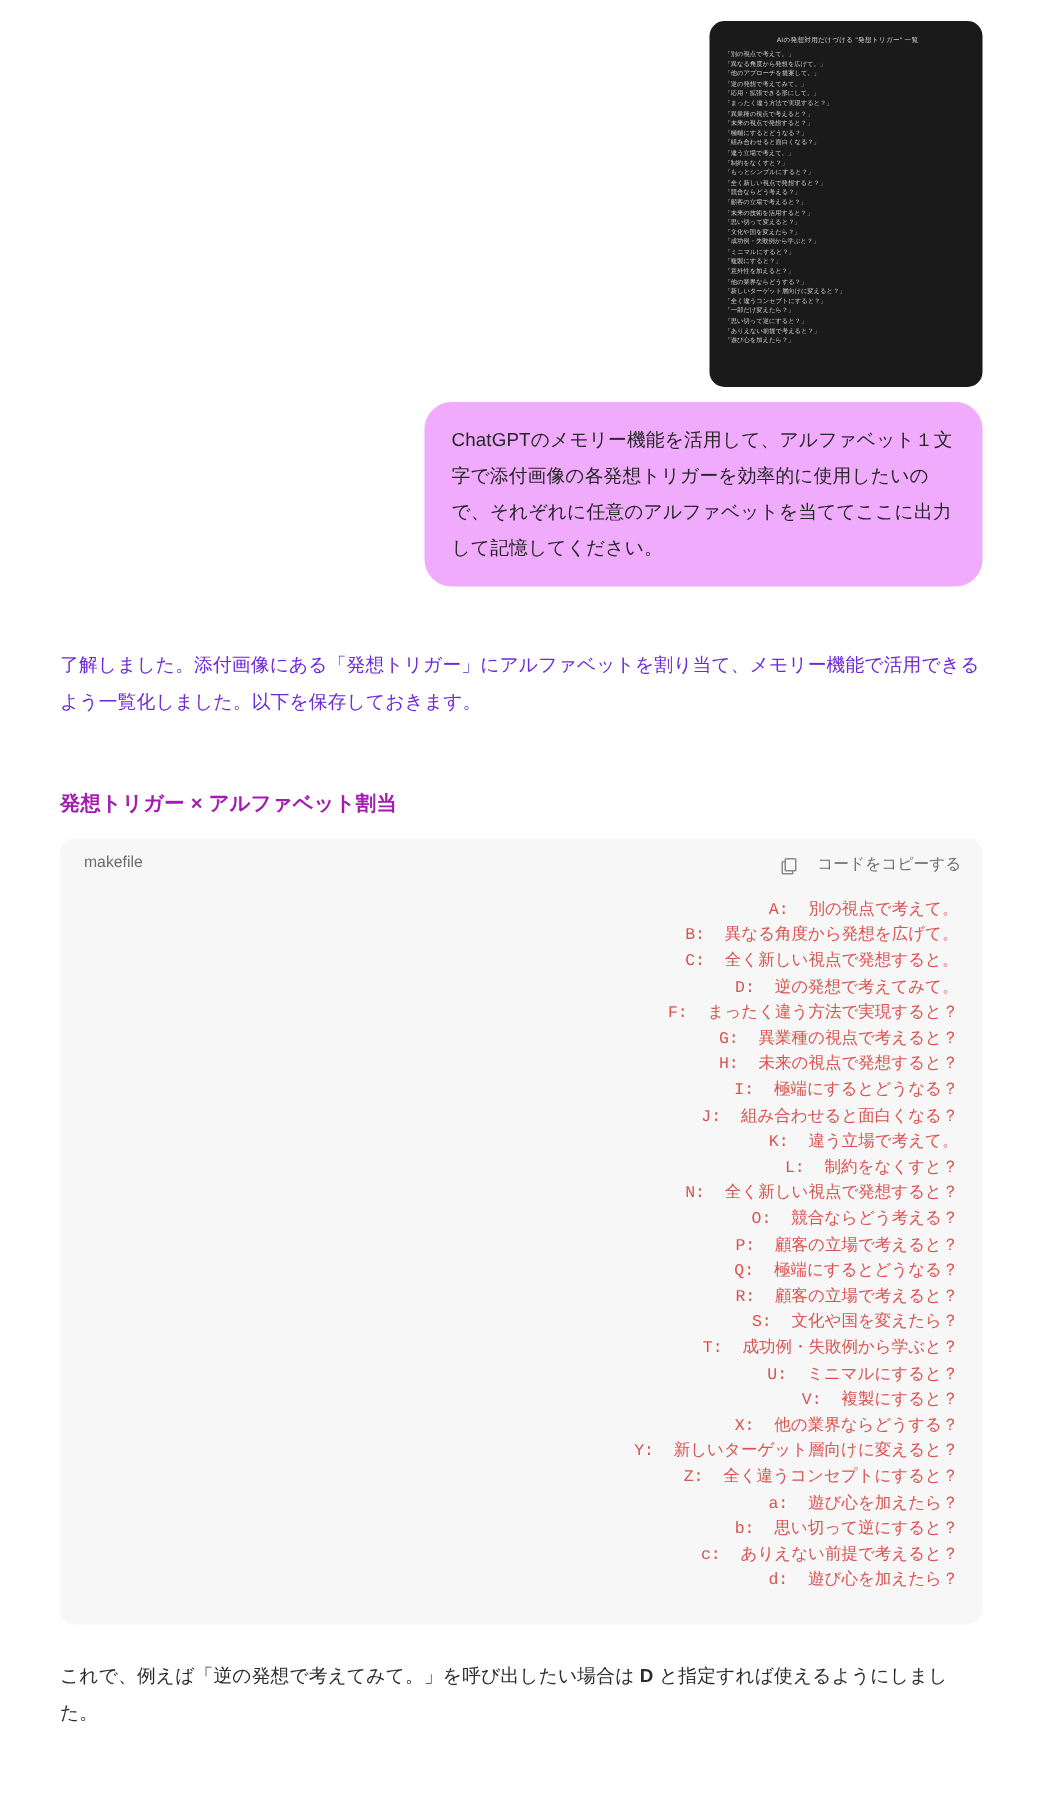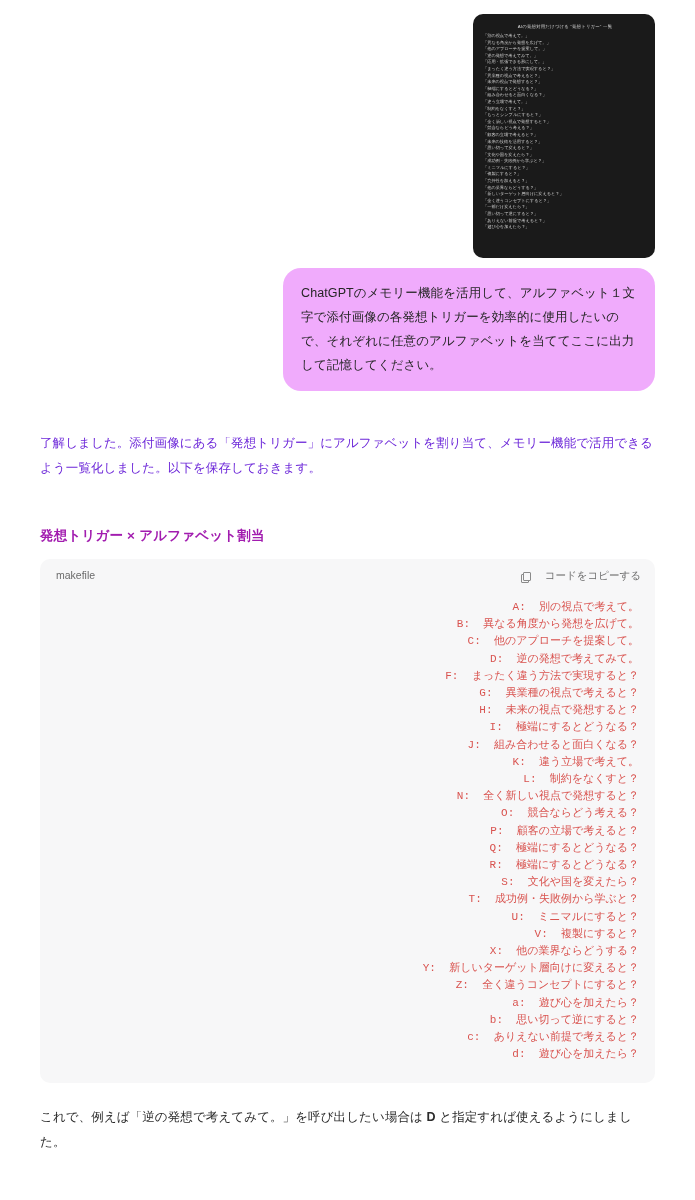--- a/index.html
+++ b/index.html
@@ -220,34 +220,34 @@
       <div class="code-head">
         <span class="code-lang">makefile</span>
         <span class="copy-btn">
           <span class="copy-icon"></span>
           <span>コードをコピーする</span>
         </span>
       </div>
       <div class="code-body">
         <div class="code-line">A:  別の視点で考えて。</div>
         <div class="code-line">B:  異なる角度から発想を広げて。</div>
-        <div class="code-line">C:  他のアプローチを提案して。</div>
+        <div class="code-line">C:  全く新しい視点で発想すると。</div>
         <div class="code-line">D:  逆の発想で考えてみて。</div>
         <div class="code-line">F:  まったく違う方法で実現すると？</div>
         <div class="code-line">G:  異業種の視点で考えると？</div>
         <div class="code-line">H:  未来の視点で発想すると？</div>
         <div class="code-line">I:  極端にするとどうなる？</div>
         <div class="code-line">J:  組み合わせると面白くなる？</div>
         <div class="code-line">K:  違う立場で考えて。</div>
         <div class="code-line">L:  制約をなくすと？</div>
         <div class="code-line">N:  全く新しい視点で発想すると？</div>
         <div class="code-line">O:  競合ならどう考える？</div>
         <div class="code-line">P:  顧客の立場で考えると？</div>
         <div class="code-line">Q:  極端にするとどうなる？</div>
-        <div class="code-line">R:  極端にするとどうなる？</div>
+        <div class="code-line">R:  顧客の立場で考えると？</div>
         <div class="code-line">S:  文化や国を変えたら？</div>
         <div class="code-line">T:  成功例・失敗例から学ぶと？</div>
         <div class="code-line">U:  ミニマルにすると？</div>
         <div class="code-line">V:  複製にすると？</div>
         <div class="code-line">X:  他の業界ならどうする？</div>
         <div class="code-line">Y:  新しいターゲット層向けに変えると？</div>
         <div class="code-line">Z:  全く違うコンセプトにすると？</div>
         <div class="code-line">a:  遊び心を加えたら？</div>
         <div class="code-line">b:  思い切って逆にすると？</div>
         <div class="code-line">c:  ありえない前提で考えると？</div>

